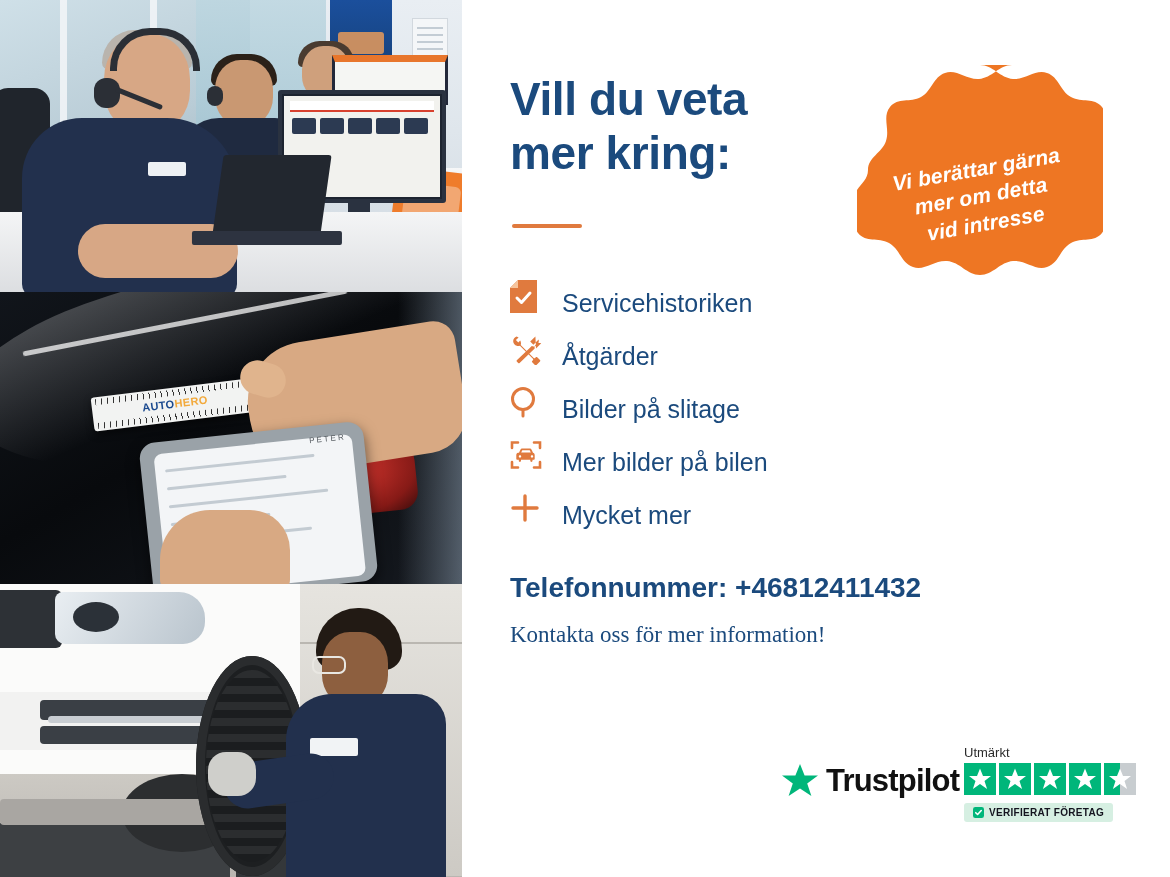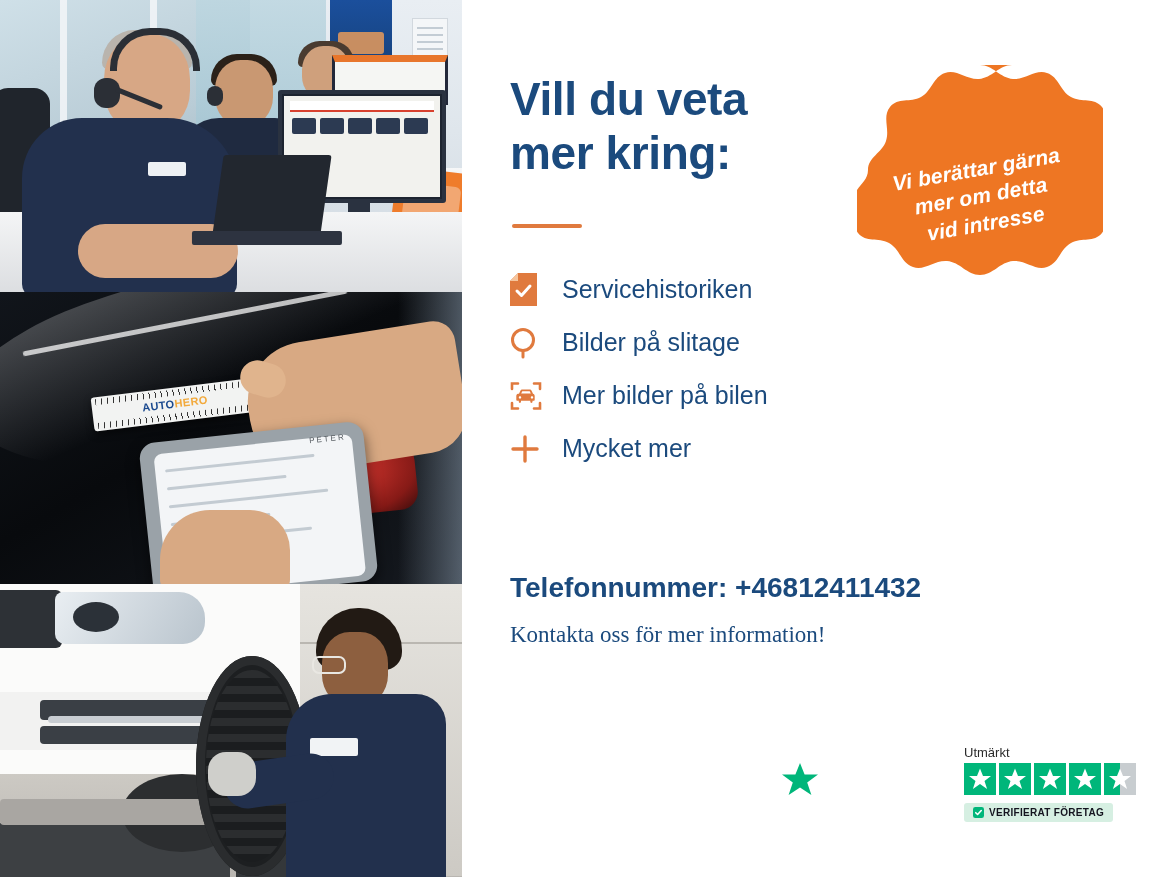--- a/index.html
+++ b/index.html
@@ -136,21 +136,21 @@
   .badge-wrap{position:absolute;left:395px;top:44px;width:246px;height:262px;}
   .badge-wrap svg{position:absolute;inset:0;}
   .badge-inner{position:absolute;inset:0;}
   .headset{position:absolute;left:112px;top:50px;width:52px;height:50px;}
   .badge-text{position:absolute;left:26px;top:96px;width:196px;
      transform:rotate(-10deg);color:#fff;font-weight:bold;font-size:21px;line-height:1.30;
      text-align:center;font-style:italic;letter-spacing:.2px;}
 
   
   .features{position:absolute;left:48px;top:248px;width:600px;}
-  .feat{display:flex;align-items:center;height:53px;}
+  .feat{display:flex;align-items:flex-end;height:53px;}
   .feat .ic{width:52px;height:40px;display:flex;align-items:center;justify-content:flex-start;flex:0 0 52px;}
   .feat .lbl{color:#1b4a7d;font-size:25px;line-height:1;letter-spacing:0;}
 
   
   .contact{position:absolute;left:48px;top:556px;width:620px;color:#1b4a7d;}
   .contact .phone{font-size:28px;font-weight:bold;margin:0 0 14px 0;line-height:1.2;}
   .contact .l1,.contact .l2{font-size:23px;line-height:1.42;font-family:Liberation Serif, serif;}
 
   
   .tp{position:absolute;left:320px;top:730px;width:360px;height:90px;}
@@ -323,20 +323,31 @@
         <span class="ic">
           <svg width="27" height="33" viewBox="0 0 27 33">
             <path fill="#e07a3e" d="M8 0h19v33H0V8z"></path>
             <path fill="#f6c49c" d="M8 0v8H0z"></path>
             <path fill="none" stroke="#ffffff" stroke-width="3" stroke-linecap="round" stroke-linejoin="round" d="M7 18l4.5 4.5L20 13"></path>
           </svg>
         </span>
         <span class="lbl">Servicehistoriken</span>
       </div>
 
+      <div class="feat">
+        <span class="ic">
+          <svg width="32" height="32" viewBox="0 0 32 32">
+            <g fill="#e07a3e">
+              <path d="M6.6 3.4c-2 .6-3.4 2.5-3.4 4.7 0 2.8 2.2 5 5 5 .6 0 1.2-.1 1.7-.3l13 13c.4.4.4 1 0 1.4l-.7.7c-.4.4-.4 1 0 1.4l2.8 2.8c.4.4 1 .4 1.4 0l3.6-3.6c.4-.4.4-1 0-1.4l-2.8-2.8c-.4-.4-1-.4-1.4 0l-.7.7c-.4.4-1 .4-1.4 0l-13-13c.2-.5.3-1.1.3-1.7 0-1-.3-1.9-.8-2.7L8.3 9.5 5.9 7.1l2.7-2.7c-.6-.5-1.3-.8-2-1z"></path>
+              <path d="M25.4 3.4l-5.2 5.2 3.2 3.2 5.2-5.2c.6 2-.1 4.2-1.8 5.6-1.4 1.2-3.3 1.5-5 .9L6.8 27.2c-.4.4-.4 1 0 1.4l1.4 1.4c.4.4 1 .4 1.4 0L24.7 15.6c-.3-1.3 0-2.7.9-3.8 1.4-1.7 3.7-2.3 5.6-1.6l-5.2 5.2"></path>
+            </g>
+          </svg>
+        </span>
+        <span class="lbl">Åtgärder</span>
+      </div>
 
       <div class="feat">
         <span class="ic">
           <svg width="30" height="32" viewBox="0 0 30 32">
             <circle cx="13" cy="13" r="10.5" fill="none" stroke="#e07a3e" stroke-width="3"></circle>
             <line x1="13" y1="23.5" x2="13" y2="30" stroke="#e07a3e" stroke-width="3" stroke-linecap="round"></line>
           </svg>
         </span>
         <span class="lbl">Bilder på slitage</span>
       </div>
@@ -377,20 +388,21 @@
         <span>+46812411432</span>
       </div>
       <div class="l1">Kontakta oss för mer information!</div>
     </div>
 
     <div class="tp">
       <div class="logo">
         <svg width="36" height="34" viewBox="0 0 36 34">
           <path fill="#00b67a" d="M18 0l4.6 11.6H36l-10.8 8 4.2 12.4L18 24.6 6.6 32l4.2-12.4L0 11.6h13.4z"></path>
         </svg>
+        <span class="word">Trustpilot</span>
       </div>
 
       <div class="rate">
         <div class="cap">Utmärkt</div>
         <div class="stars">
           <span class="box">
               <svg viewBox="0 0 24 24">
                 <path fill="#fff" d="M12 1.5l3 7.6h8l-6.5 4.9 2.6 8-7.1-4.9-7.1 4.9 2.6-8L1 9.1h8z"></path>
               </svg>
             </span>

